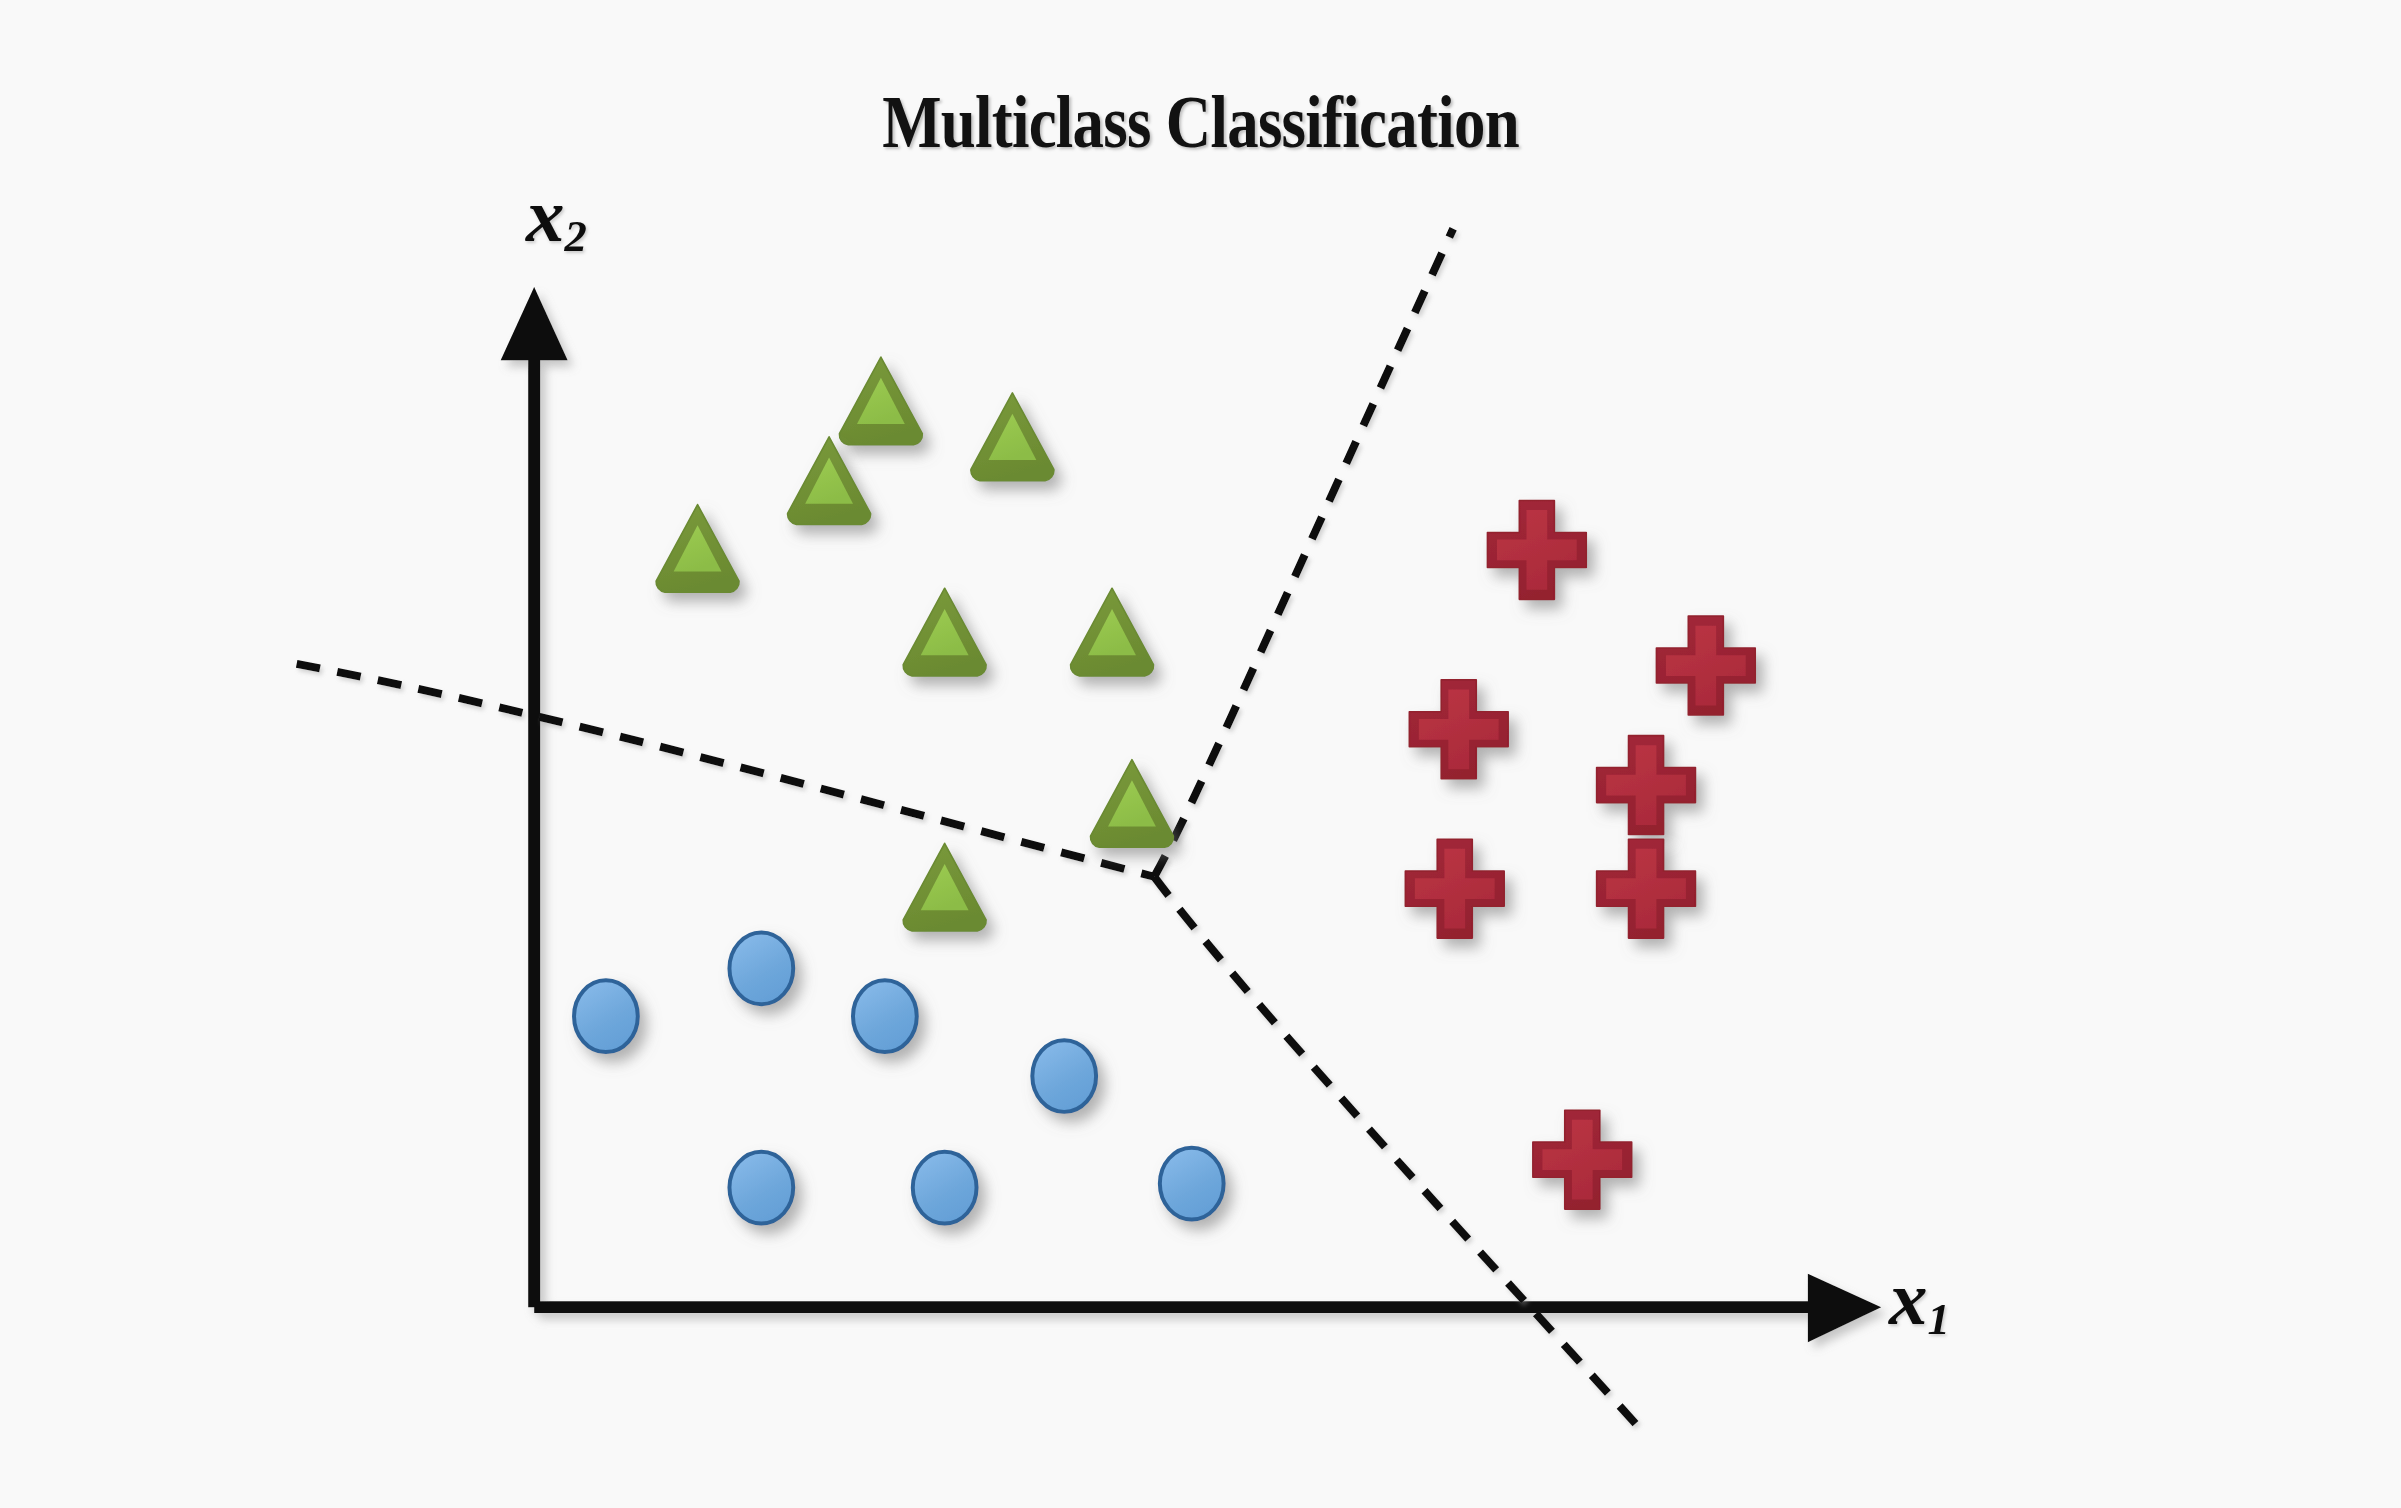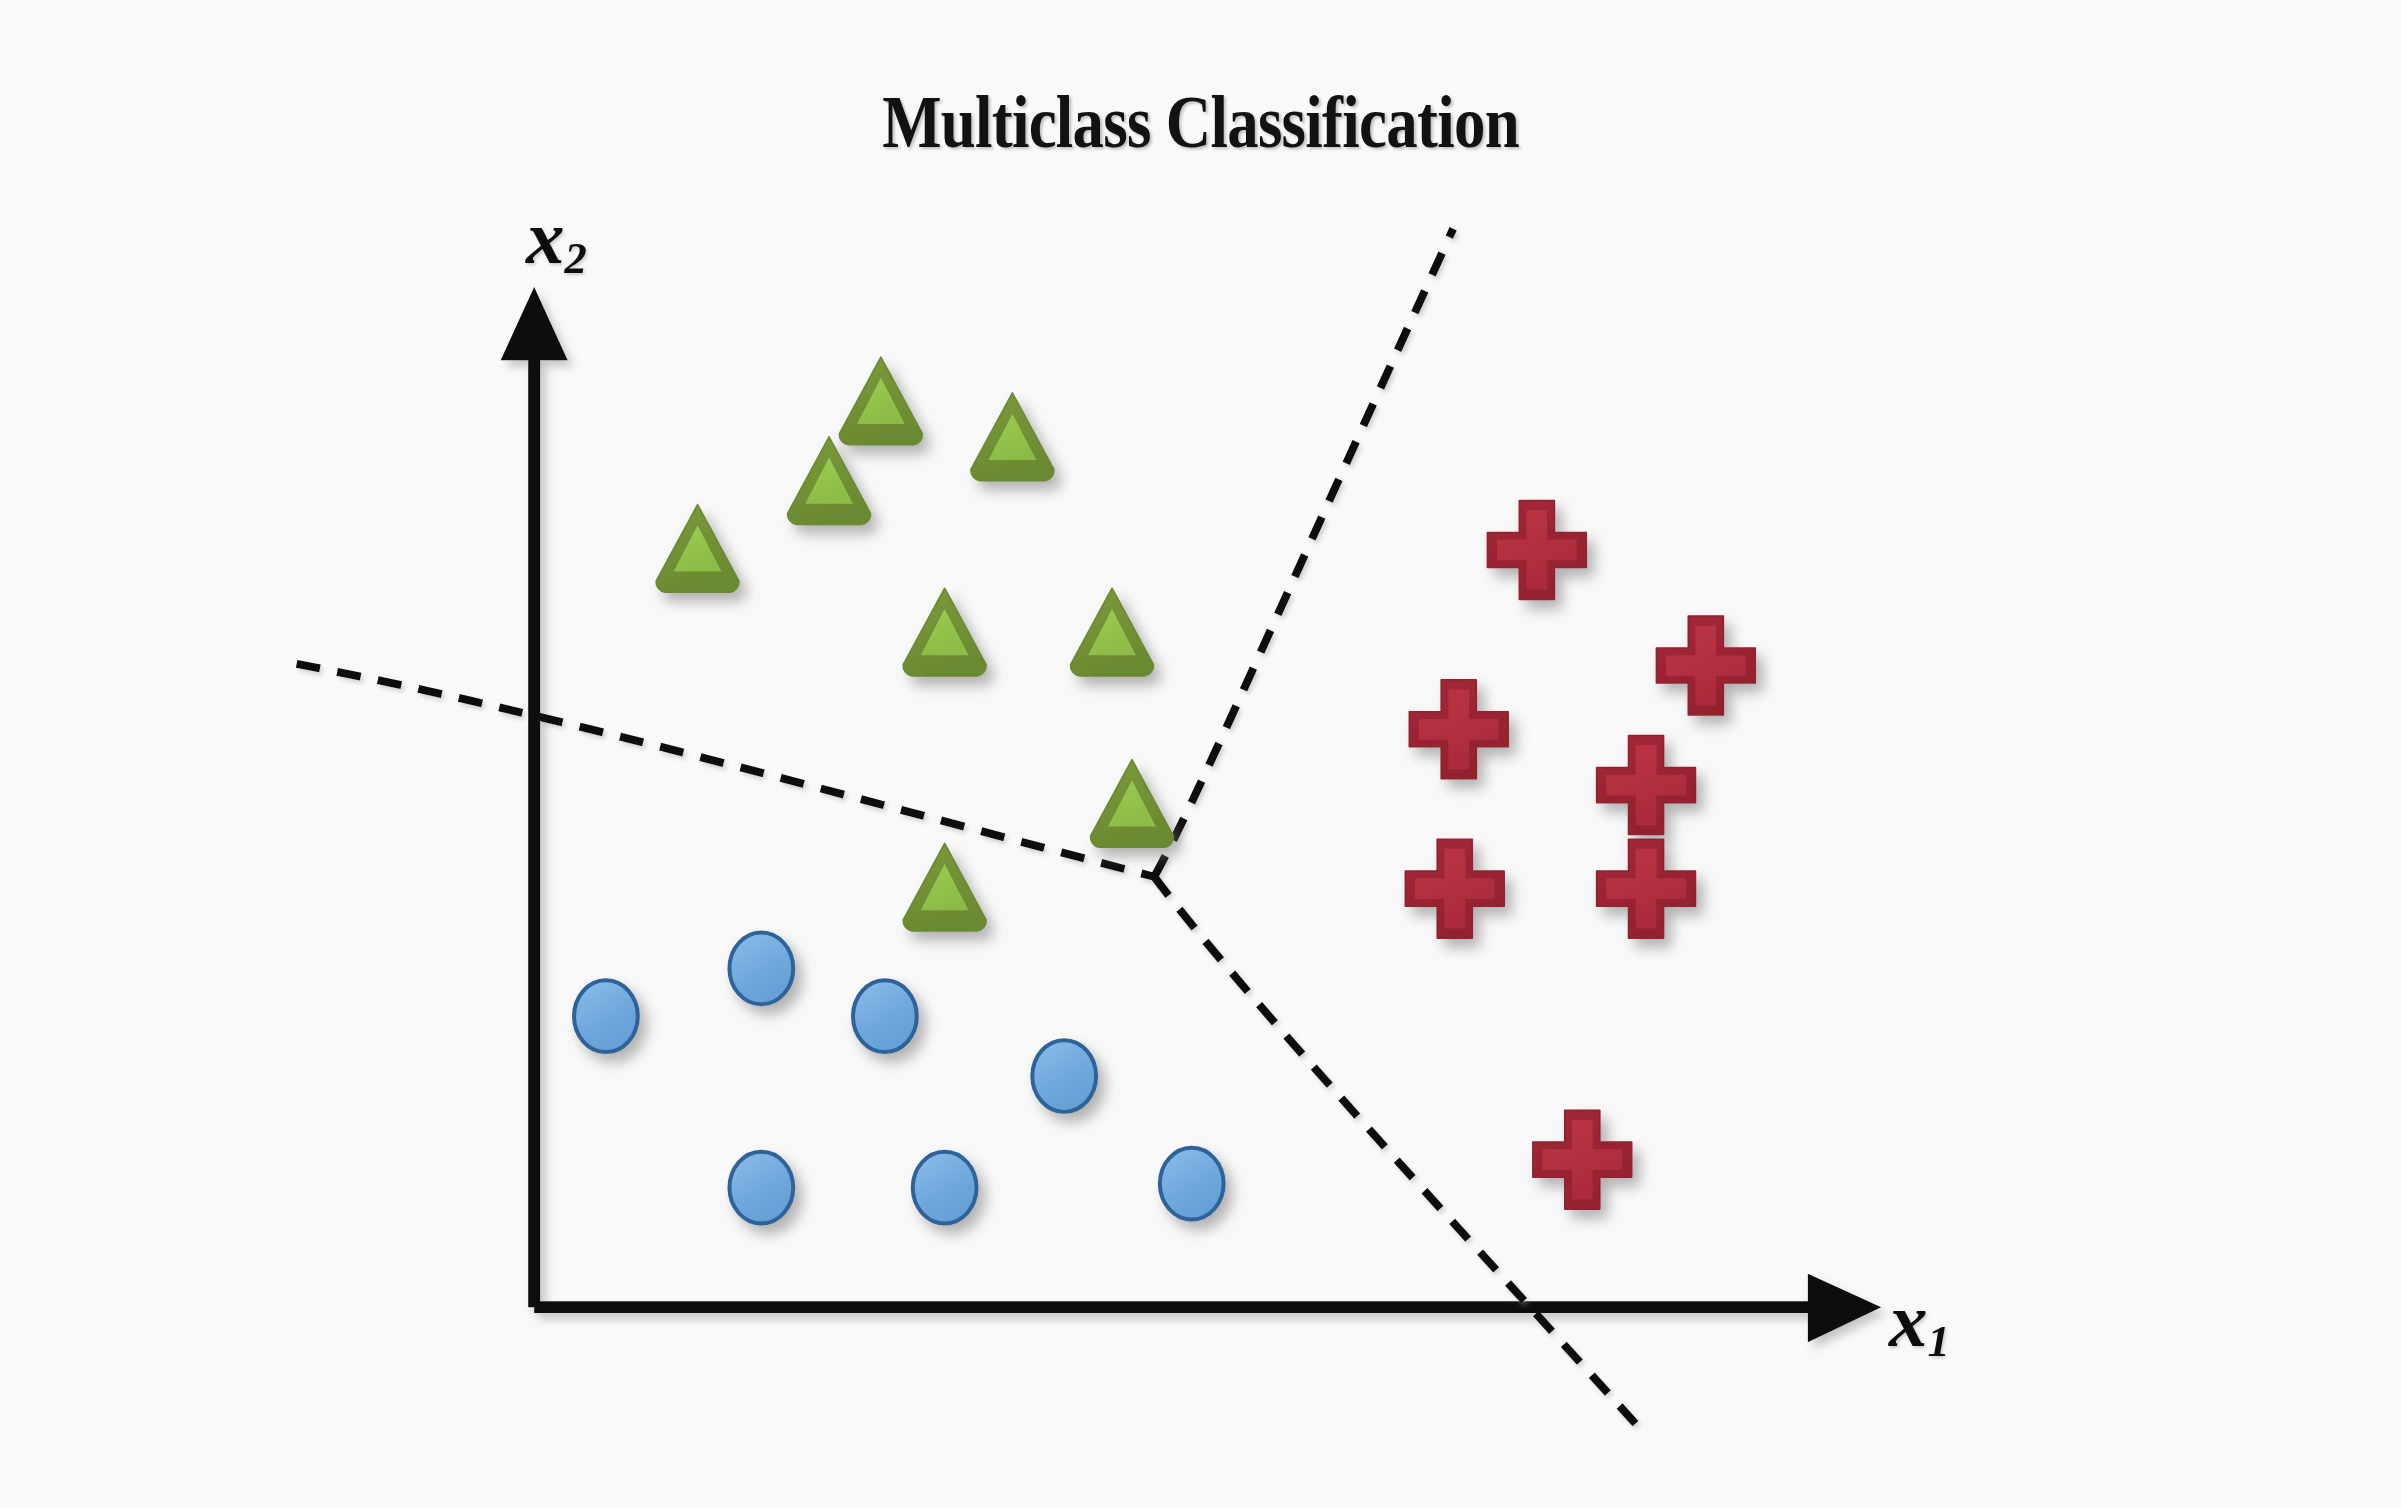--- a/index.html
+++ b/index.html
@@ -46,21 +46,20 @@
   .axis-label {
     position: absolute;
     font-family: "Liberation Serif", "DejaVu Serif", serif;
     font-style: italic;
     font-weight: bold;
     font-size: 77px;
     color: #0d0d0d;
     text-shadow: 1.6px 2.4px 3.2px rgba(130,130,130,0.4);
     white-space: nowrap;
     line-height: 1;
-    margin-top: 22px;
   }
   .axis-label sub {
     font-size: 0.58em;
     font-style: italic;
     vertical-align: -0.22em;
     letter-spacing: 0;
   }
   #label-x2 { left: 526px; top: 177px; }
   #label-x1 { left: 1889px; top: 1260px; }
 </style>

